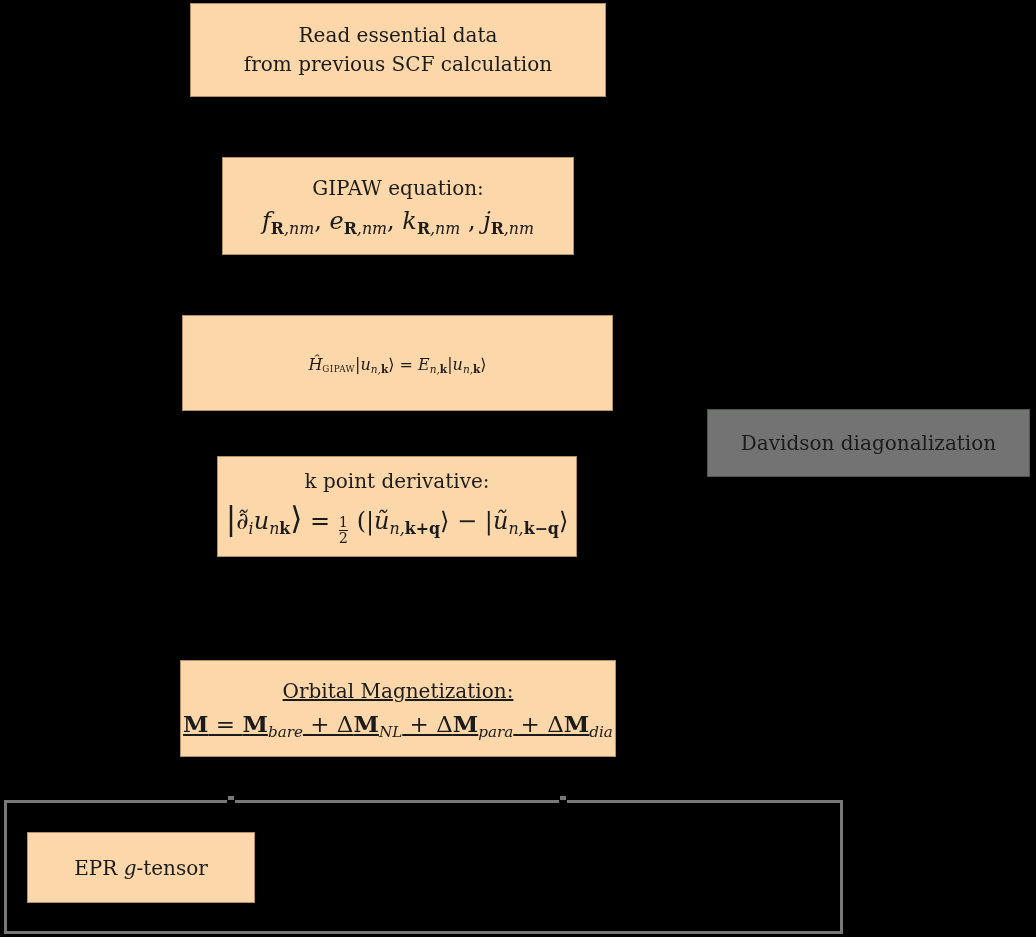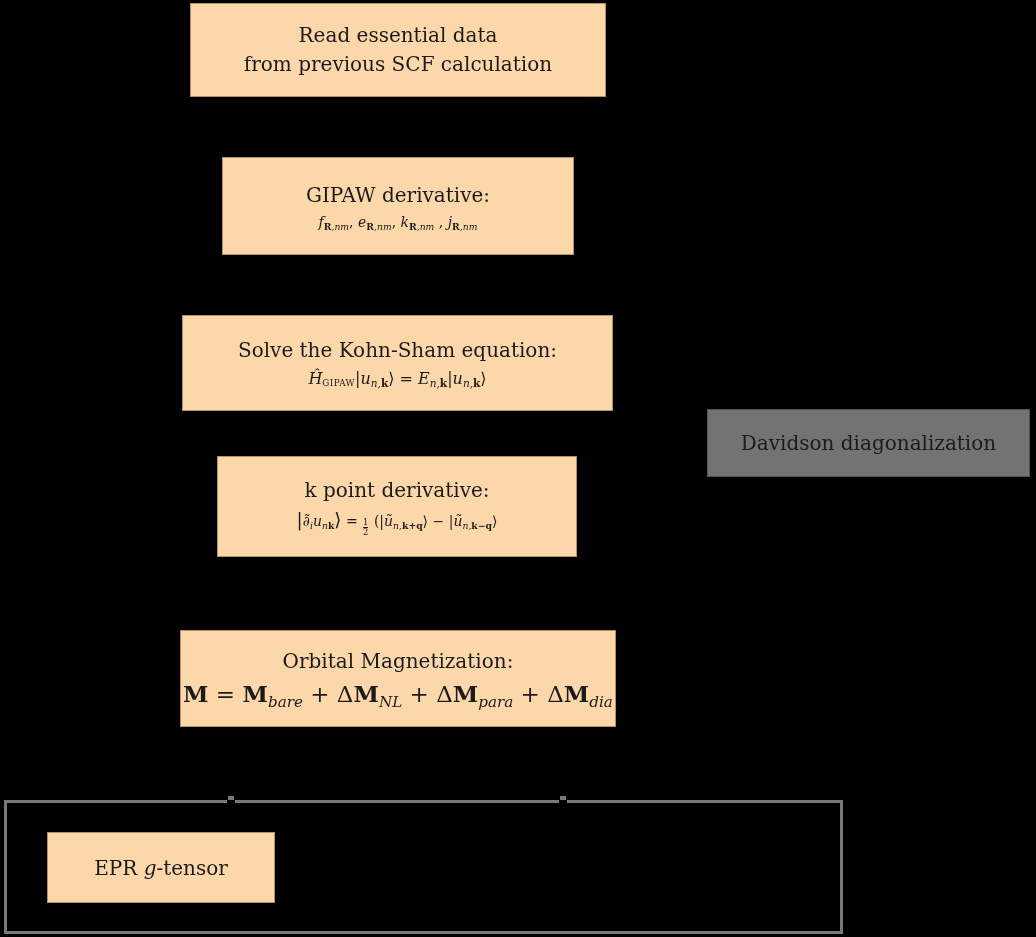--- a/index.html
+++ b/index.html
@@ -24,21 +24,21 @@
     flex-direction:column;
     align-items:center;
     justify-content:center;
     text-align:center;
   }
   .node.green{
     background:#737373;
     border:1px solid rgba(40,70,40,0.55);
   }
   .title{font-size:20px;line-height:1.45;}
-  .formula{font-size:14px;margin-top:4px;white-space:nowrap;}
+  .formula{font-size:24px;margin-top:4px;white-space:nowrap;}
   .formula.small{font-size:16px;}
   .formula.bold-m{font-size:23px;}
   .label-lg{font-size:20px;}
   
   .rm{font-style:normal;}
   .it{font-style:italic;}
   .b{font-weight:bold;}
   .subit,.subb,.subsc{font-size:0.66em;vertical-align:-0.32em;}
   .subit{font-style:italic;}
   .subb{font-weight:bold;}
@@ -61,49 +61,48 @@
 <body>
 
 <div class="canvas">
 
   <div class="node" style="left:190px;top:3px;width:416px;height:94px;">
     <div class="title">Read essential data</div>
     <div class="title">from previous SCF calculation</div>
   </div>
 
   <div class="node" style="left:222px;top:157px;width:352px;height:98px;">
-    <div class="title">GIPAW derivative:</div>
+    <div class="title">GIPAW equation:</div>
     <div class="formula"><span class="it">f</span><span class="subb">R</span><span class="subit">,nm</span><span class="rm">, </span><span class="it">e</span><span class="subb">R</span><span class="subit">,nm</span><span class="rm">, </span><span class="it">k</span><span class="subb">R</span><span class="subit">,nm</span><span class="rm"> , </span><span class="it">j</span><span class="subb">R</span><span class="subit">,nm</span></div>
   </div>
 
   <div class="node" style="left:182px;top:315px;width:431px;height:96px;">
-    <div class="title">Solve the Kohn-Sham equation:</div>
     <div class="formula small"><span class="it">Ĥ</span><span class="subsc">GIPAW</span><span class="rm">|</span><span class="it">u</span><span class="subit">n,</span><span class="subb">k</span><span class="rm">⟩ = </span><span class="it">E</span><span class="subit">n,</span><span class="subb">k</span><span class="rm">|</span><span class="it">u</span><span class="subit">n,</span><span class="subb">k</span><span class="rm">⟩</span></div>
   </div>
 
   <div class="node green" style="left:707px;top:409px;width:323px;height:68px;">
     <div class="label-lg">Davidson diagonalization</div>
   </div>
 
   <div class="node" style="left:217px;top:456px;width:360px;height:101px;">
     <div class="title">k point derivative:</div>
     <div class="formula"><span class="big">|</span><span class="it">∂̃</span><span class="subit">i</span><span class="it">u</span><span class="subit">n</span><span class="subb">k</span><span class="big">⟩</span><span class="rm"> = </span><span class="frac">
           <span>1</span>
           <span class="den">2</span>
         </span><span class="rm"> (</span><span class="rm">|</span><span class="it">ũ</span><span class="subit">n,</span><span class="subb">k+q</span><span class="rm">⟩ − </span><span class="rm">|</span><span class="it">ũ</span><span class="subit">n,</span><span class="subb">k−q</span><span class="rm">⟩</span></div>
   </div>
 
-  <div class="node" style="left:180px;top:630px;width:436px;height:97px;">
+  <div class="node" style="left:180px;top:660px;width:436px;height:97px;text-decoration:underline;">
     <div class="title">Orbital Magnetization:</div>
     <div class="formula bold-m"><span class="b">M</span><span class="rm"> = </span><span class="b">M</span><span class="subit">bare</span><span class="rm"> + Δ</span><span class="b">M</span><span class="subit">NL</span><span class="rm"> + Δ</span><span class="b">M</span><span class="subit">para</span><span class="rm"> + Δ</span><span class="b">M</span><span class="subit">dia</span></div>
   </div>
 
   <div class="frame">
 
-    <div class="node" style="left:40px;top:29px;width:228px;height:71px;">
+    <div class="node" style="left:20px;top:29px;width:228px;height:71px;">
       <div class="formula" style="font-size:20px;margin-top:0;"><span class="rm">EPR </span><span class="it">g</span><span class="rm">-tensor</span></div>
     </div>
 
   </div>
 
   <div class="notch-gap" style="left:227px;"></div>
   <div class="notch-tip" style="left:228px;"></div>
   <div class="notch-gap" style="left:559px;"></div>
   <div class="notch-tip" style="left:560px;"></div>
 

